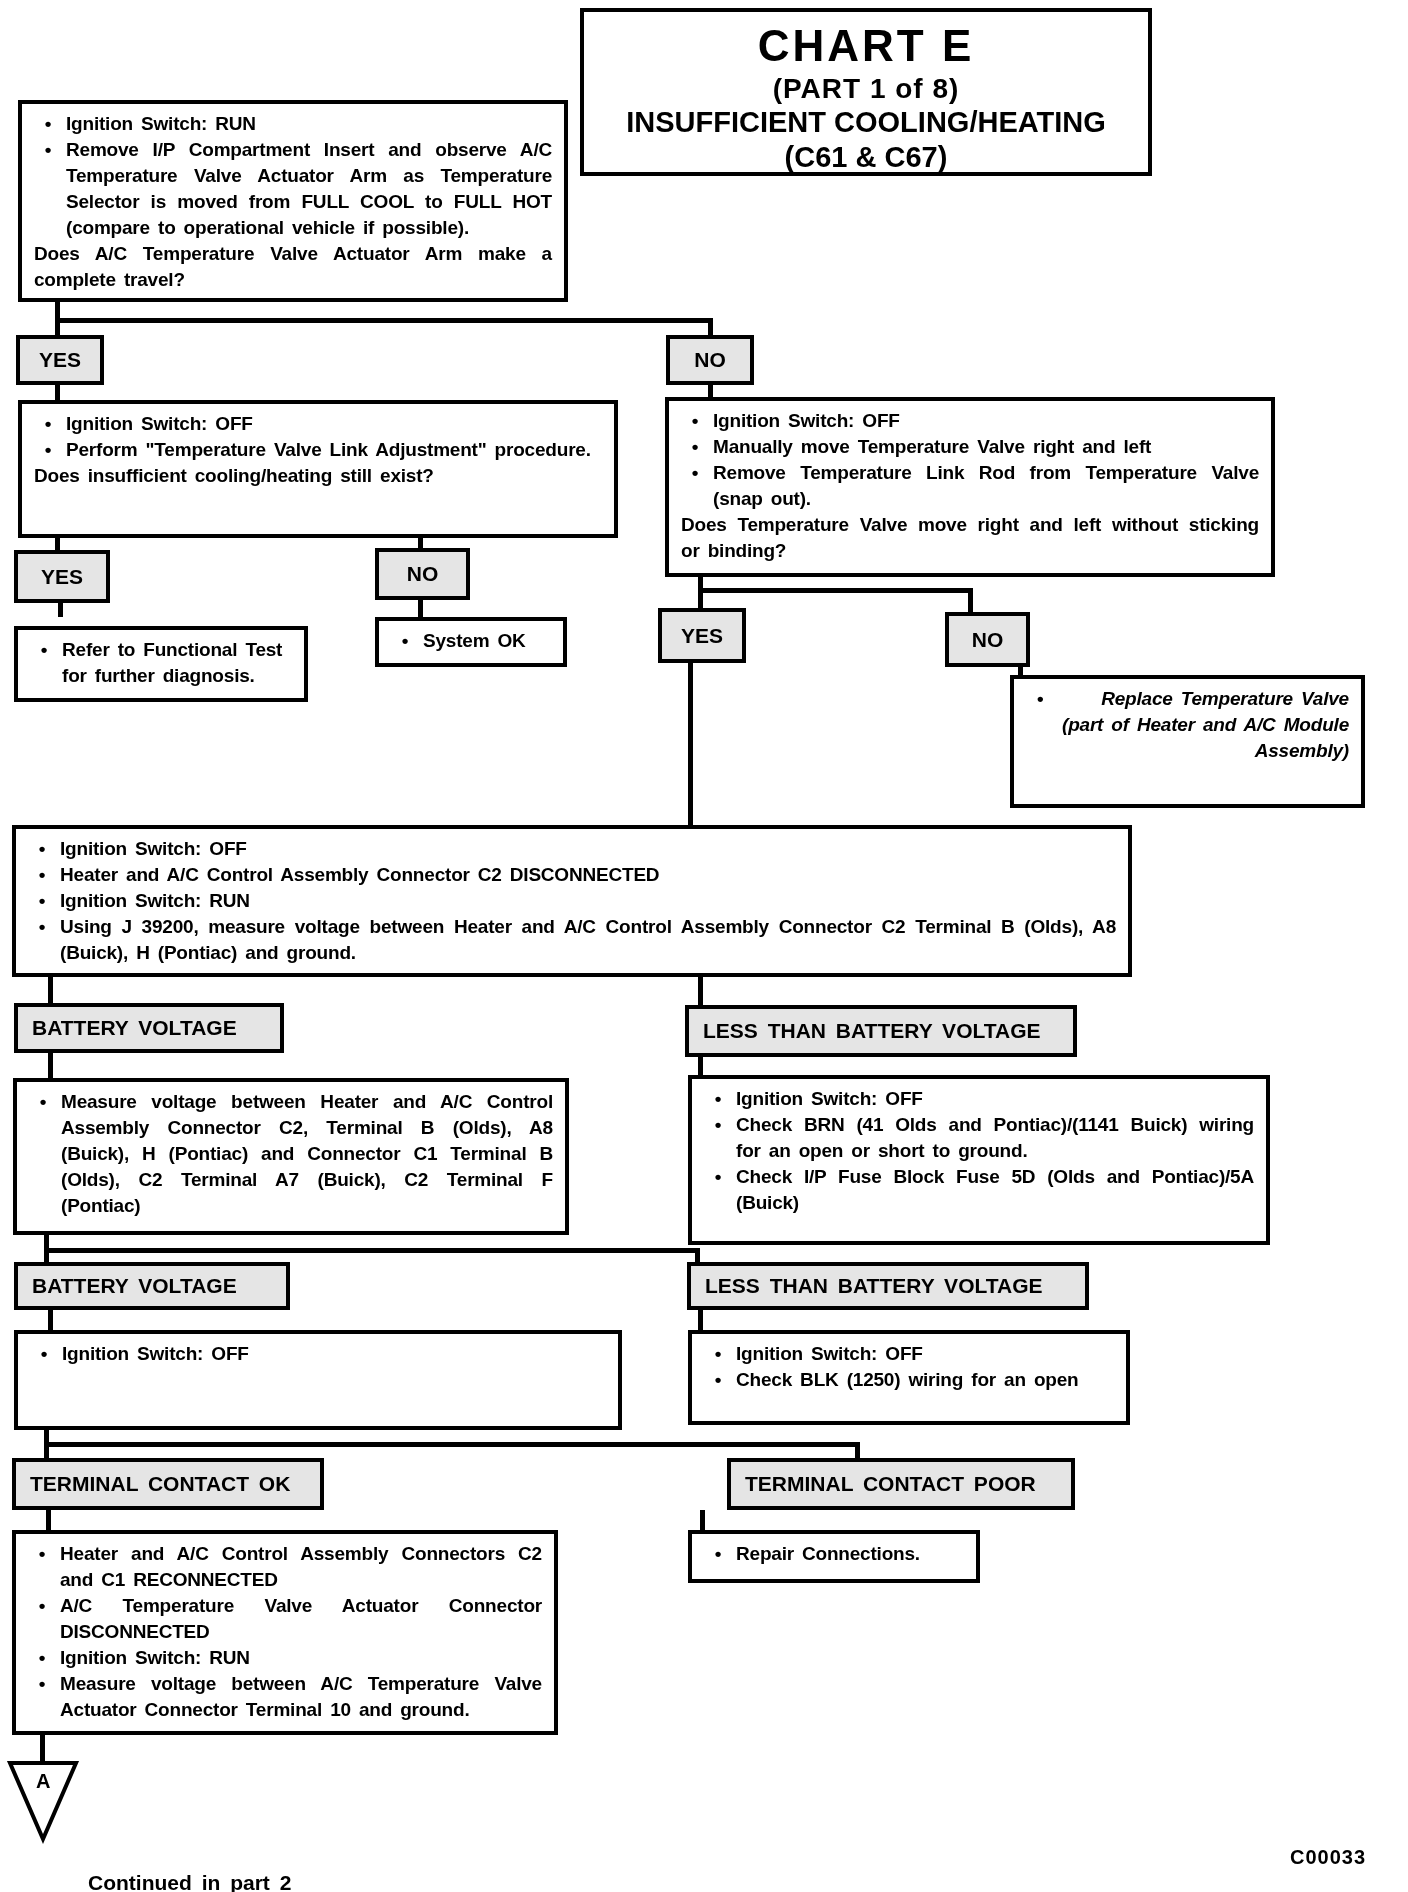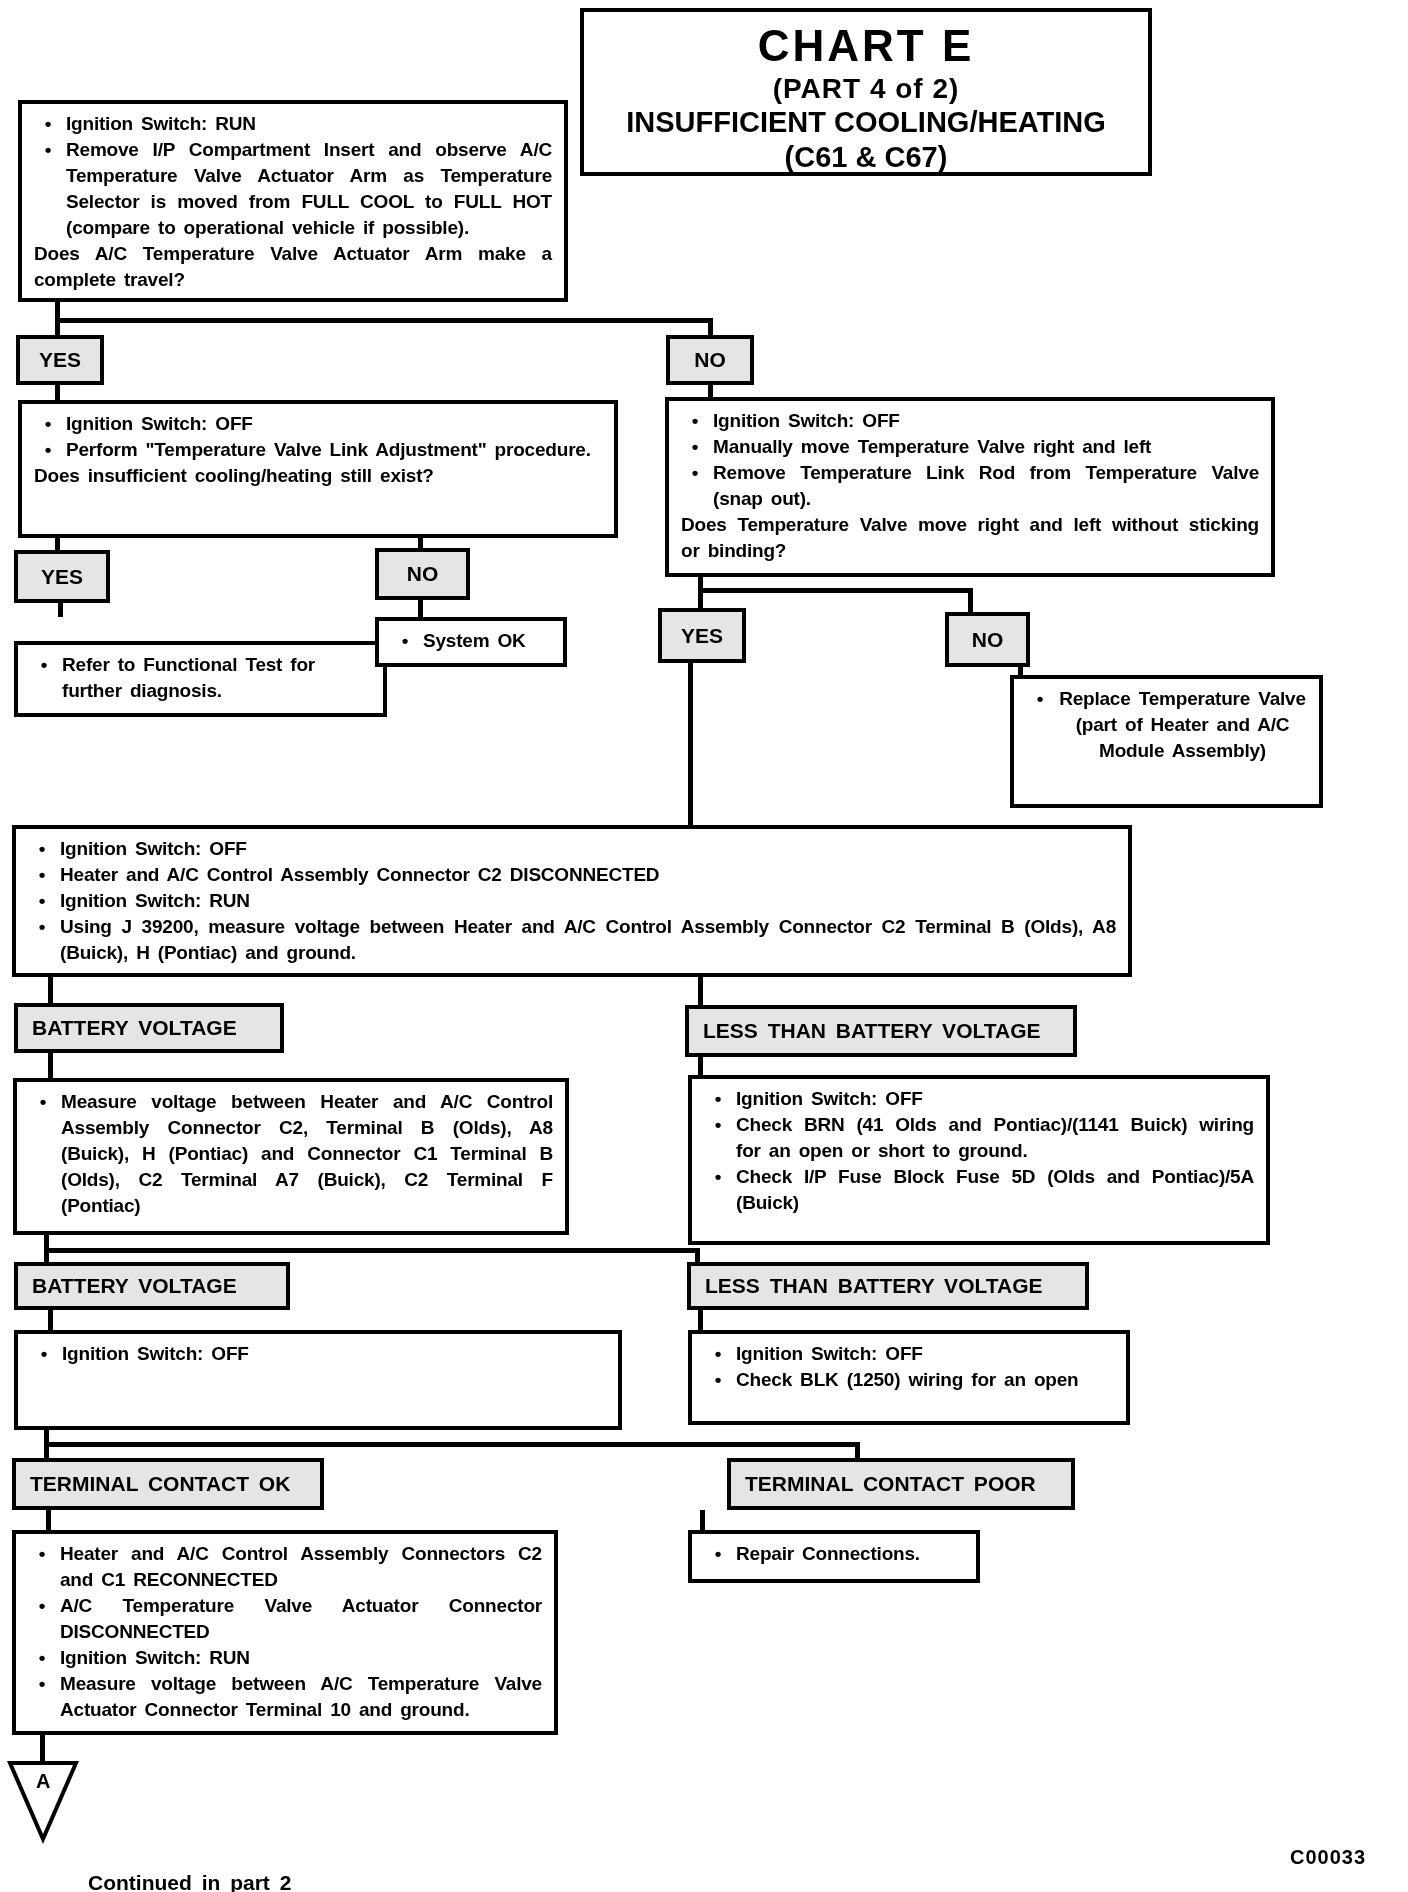--- a/index.html
+++ b/index.html
@@ -28,21 +28,21 @@
   .tri{position:absolute;left:6px;top:1760px;}
   .tri text{font-family:"Liberation Sans",sans-serif;font-size:20px;font-weight:bold;}
 </style>
 </head>
 <body>
 
 <div class="canvas">
 
   <div class="titlebox">
     <div class="t1">CHART E</div>
-    <div class="t2">(PART 4 of 2)</div>
+    <div class="t2">(PART 1 of 8)</div>
     <div class="t3">INSUFFICIENT COOLING/HEATING</div>
     <div class="t4">(C61 &amp; C67)</div>
   </div>
 
   <div class="box" style="left:18px;top:100px;width:550px;height:202px;">
     <div class="li">
         <span class="bt">Ignition Switch: RUN</span>
       </div>
     <div class="li">
         <span class="bt">Remove I/P Compartment Insert and observe A/C Temperature Valve Actuator Arm as Temperature Selector is moved from FULL COOL to FULL HOT (compare to operational vehicle if possible).</span>
@@ -80,39 +80,39 @@
     <div class="q">Does Temperature Valve move right and left without sticking or binding?</div>
   </div>
 
   <div class="label c" style="left:14px;top:550px;width:96px;height:53px;">
       <span>YES</span>
     </div>
   <div class="label c" style="left:375px;top:548px;width:95px;height:52px;">
       <span>NO</span>
     </div>
 
-  <div class="box" style="left:14px;top:641px;width:373px;height:76px;text-align:left;">
+  <div class="box" style="left:14px;top:626px;width:294px;height:76px;text-align:left;">
     <div class="li">
         <span class="bt">Refer to Functional Test for further diagnosis.</span>
       </div>
   </div>
   <div class="box" style="left:375px;top:617px;width:192px;height:50px;text-align:left;">
     <div class="li">
         <span class="bt">System OK</span>
       </div>
   </div>
 
   <div class="label c" style="left:658px;top:608px;width:88px;height:55px;">
       <span>YES</span>
     </div>
   <div class="label c" style="left:945px;top:612px;width:85px;height:55px;">
       <span>NO</span>
     </div>
 
-  <div class="box" style="left:1010px;top:675px;width:313px;height:133px;text-align:center;">
+  <div class="box" style="left:1010px;top:675px;width:355px;height:133px;text-align:right;font-style:italic;">
     <div class="li">
         <span class="bt">Replace Temperature Valve (part of Heater and A/C Module Assembly)</span>
       </div>
   </div>
 
   <div class="box" style="left:12px;top:825px;width:1120px;height:152px;">
     <div class="li">
         <span class="bt">Ignition Switch: OFF</span>
       </div>
     <div class="li">

